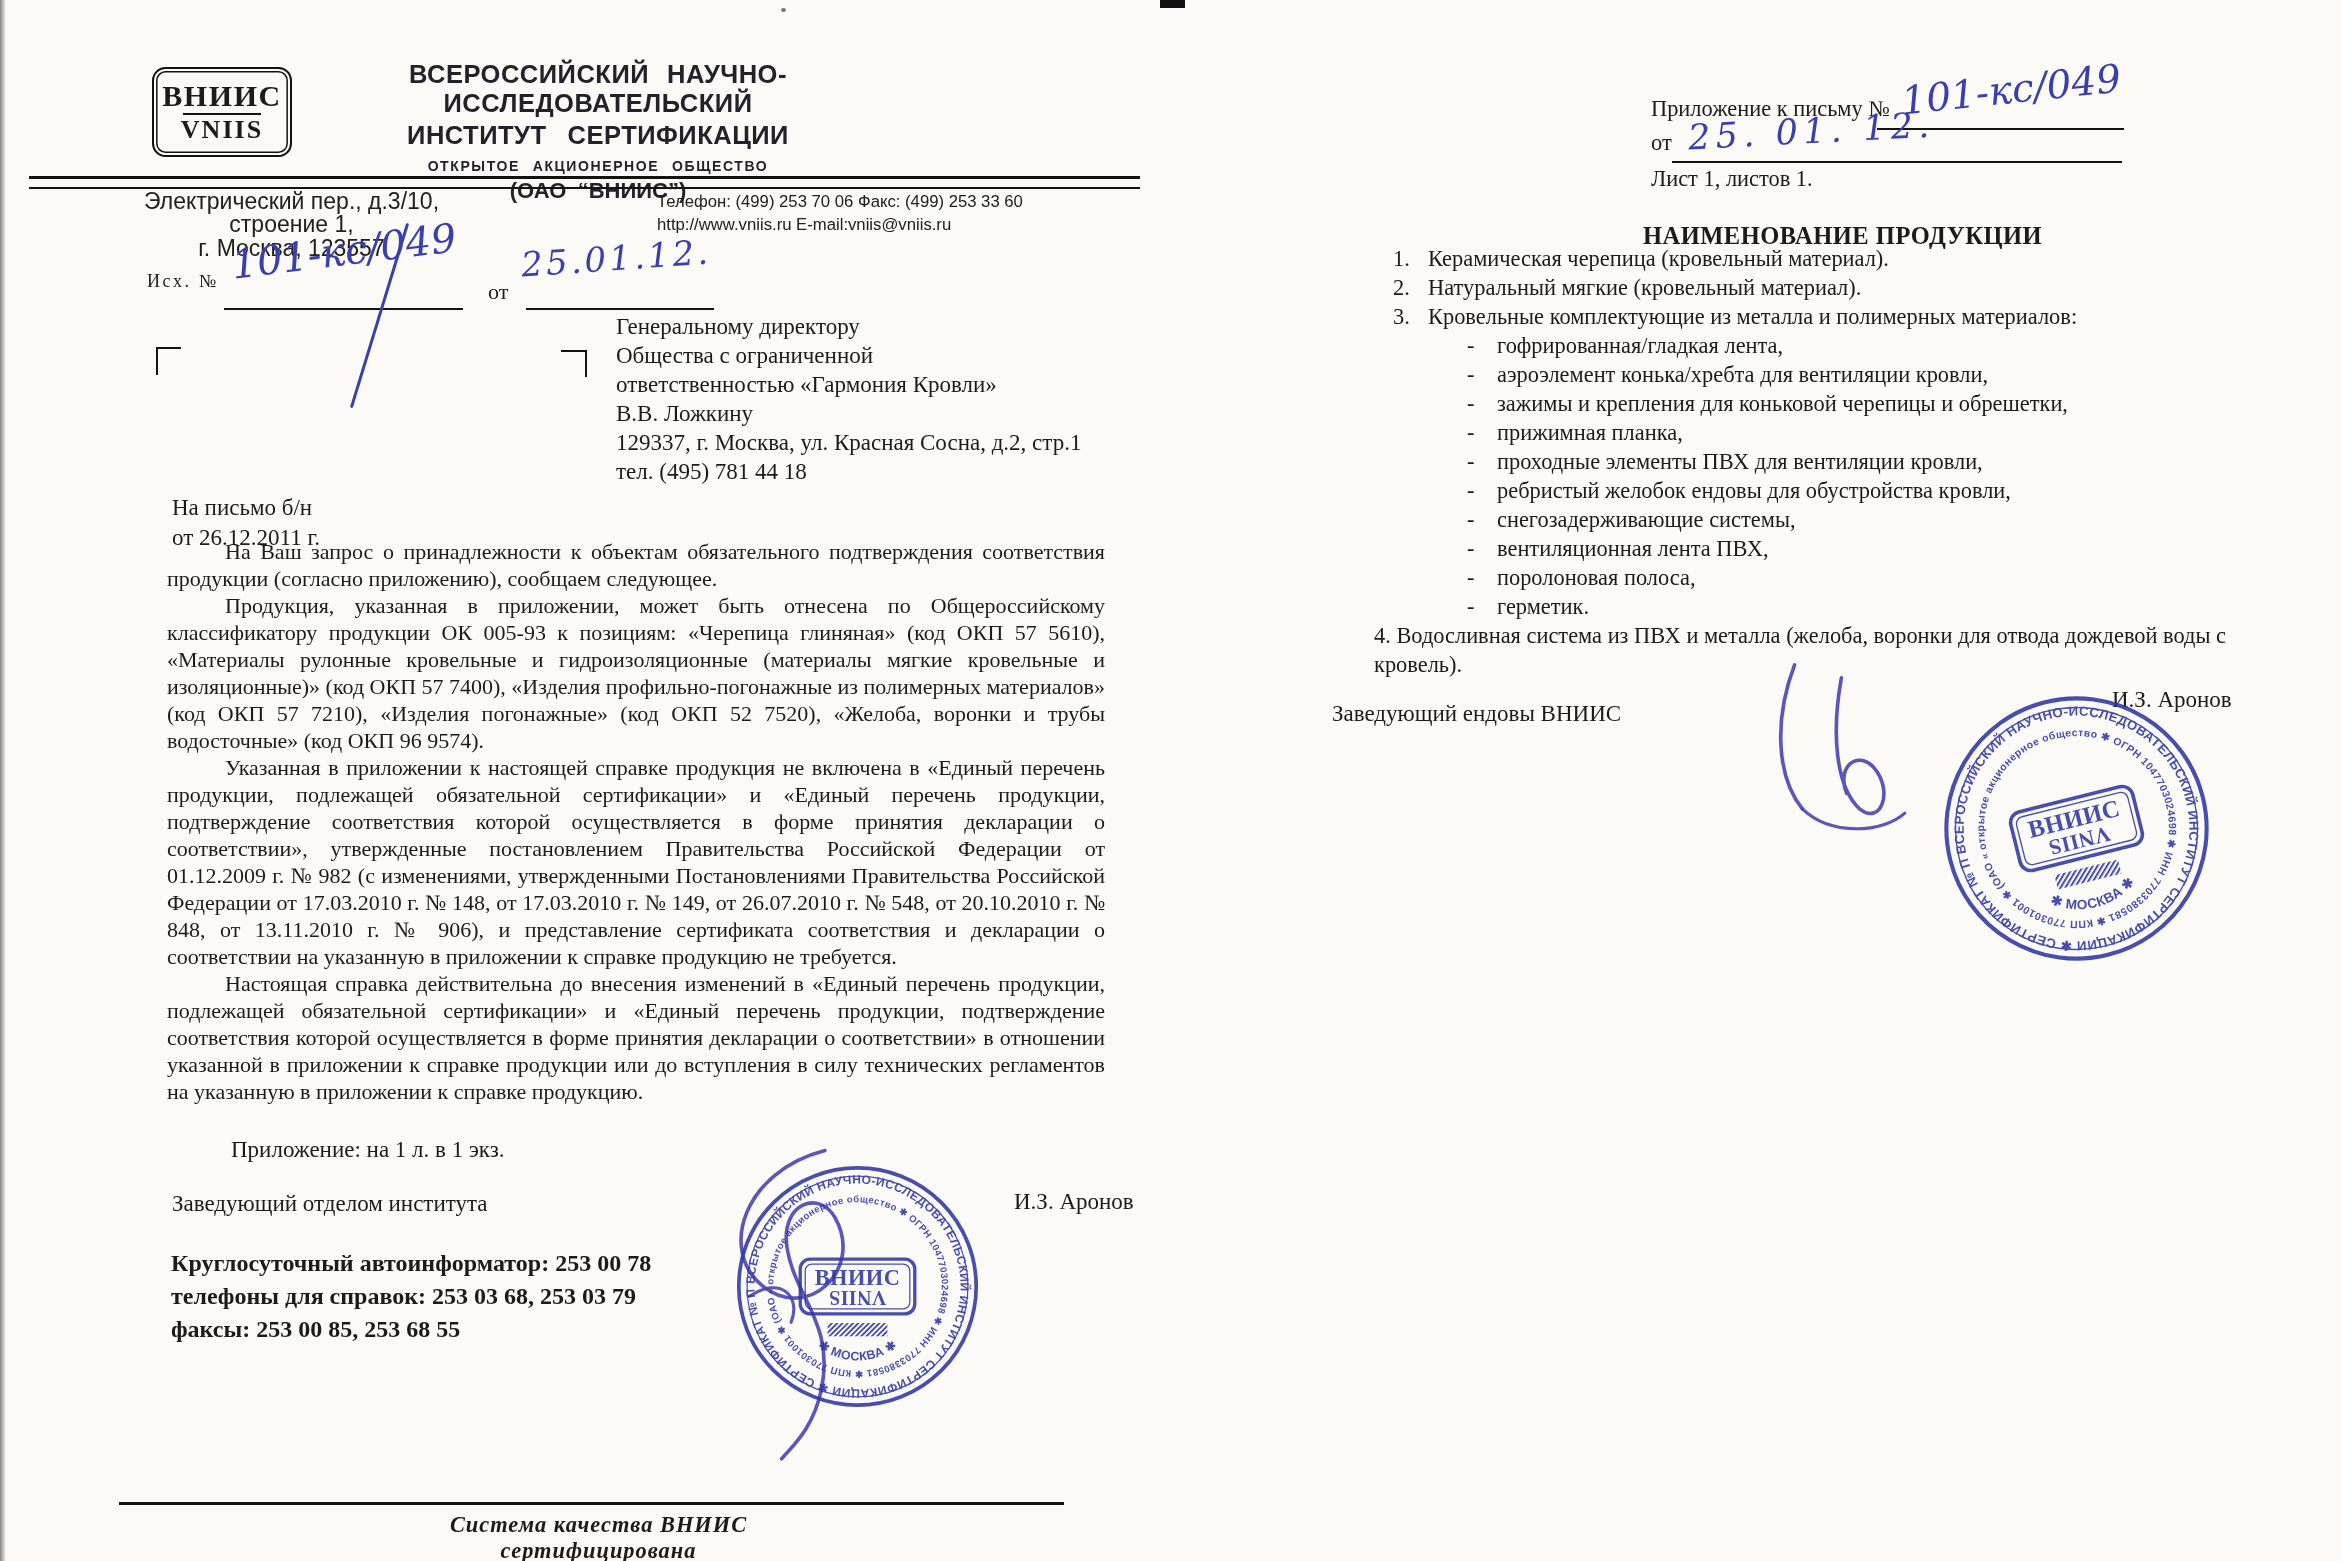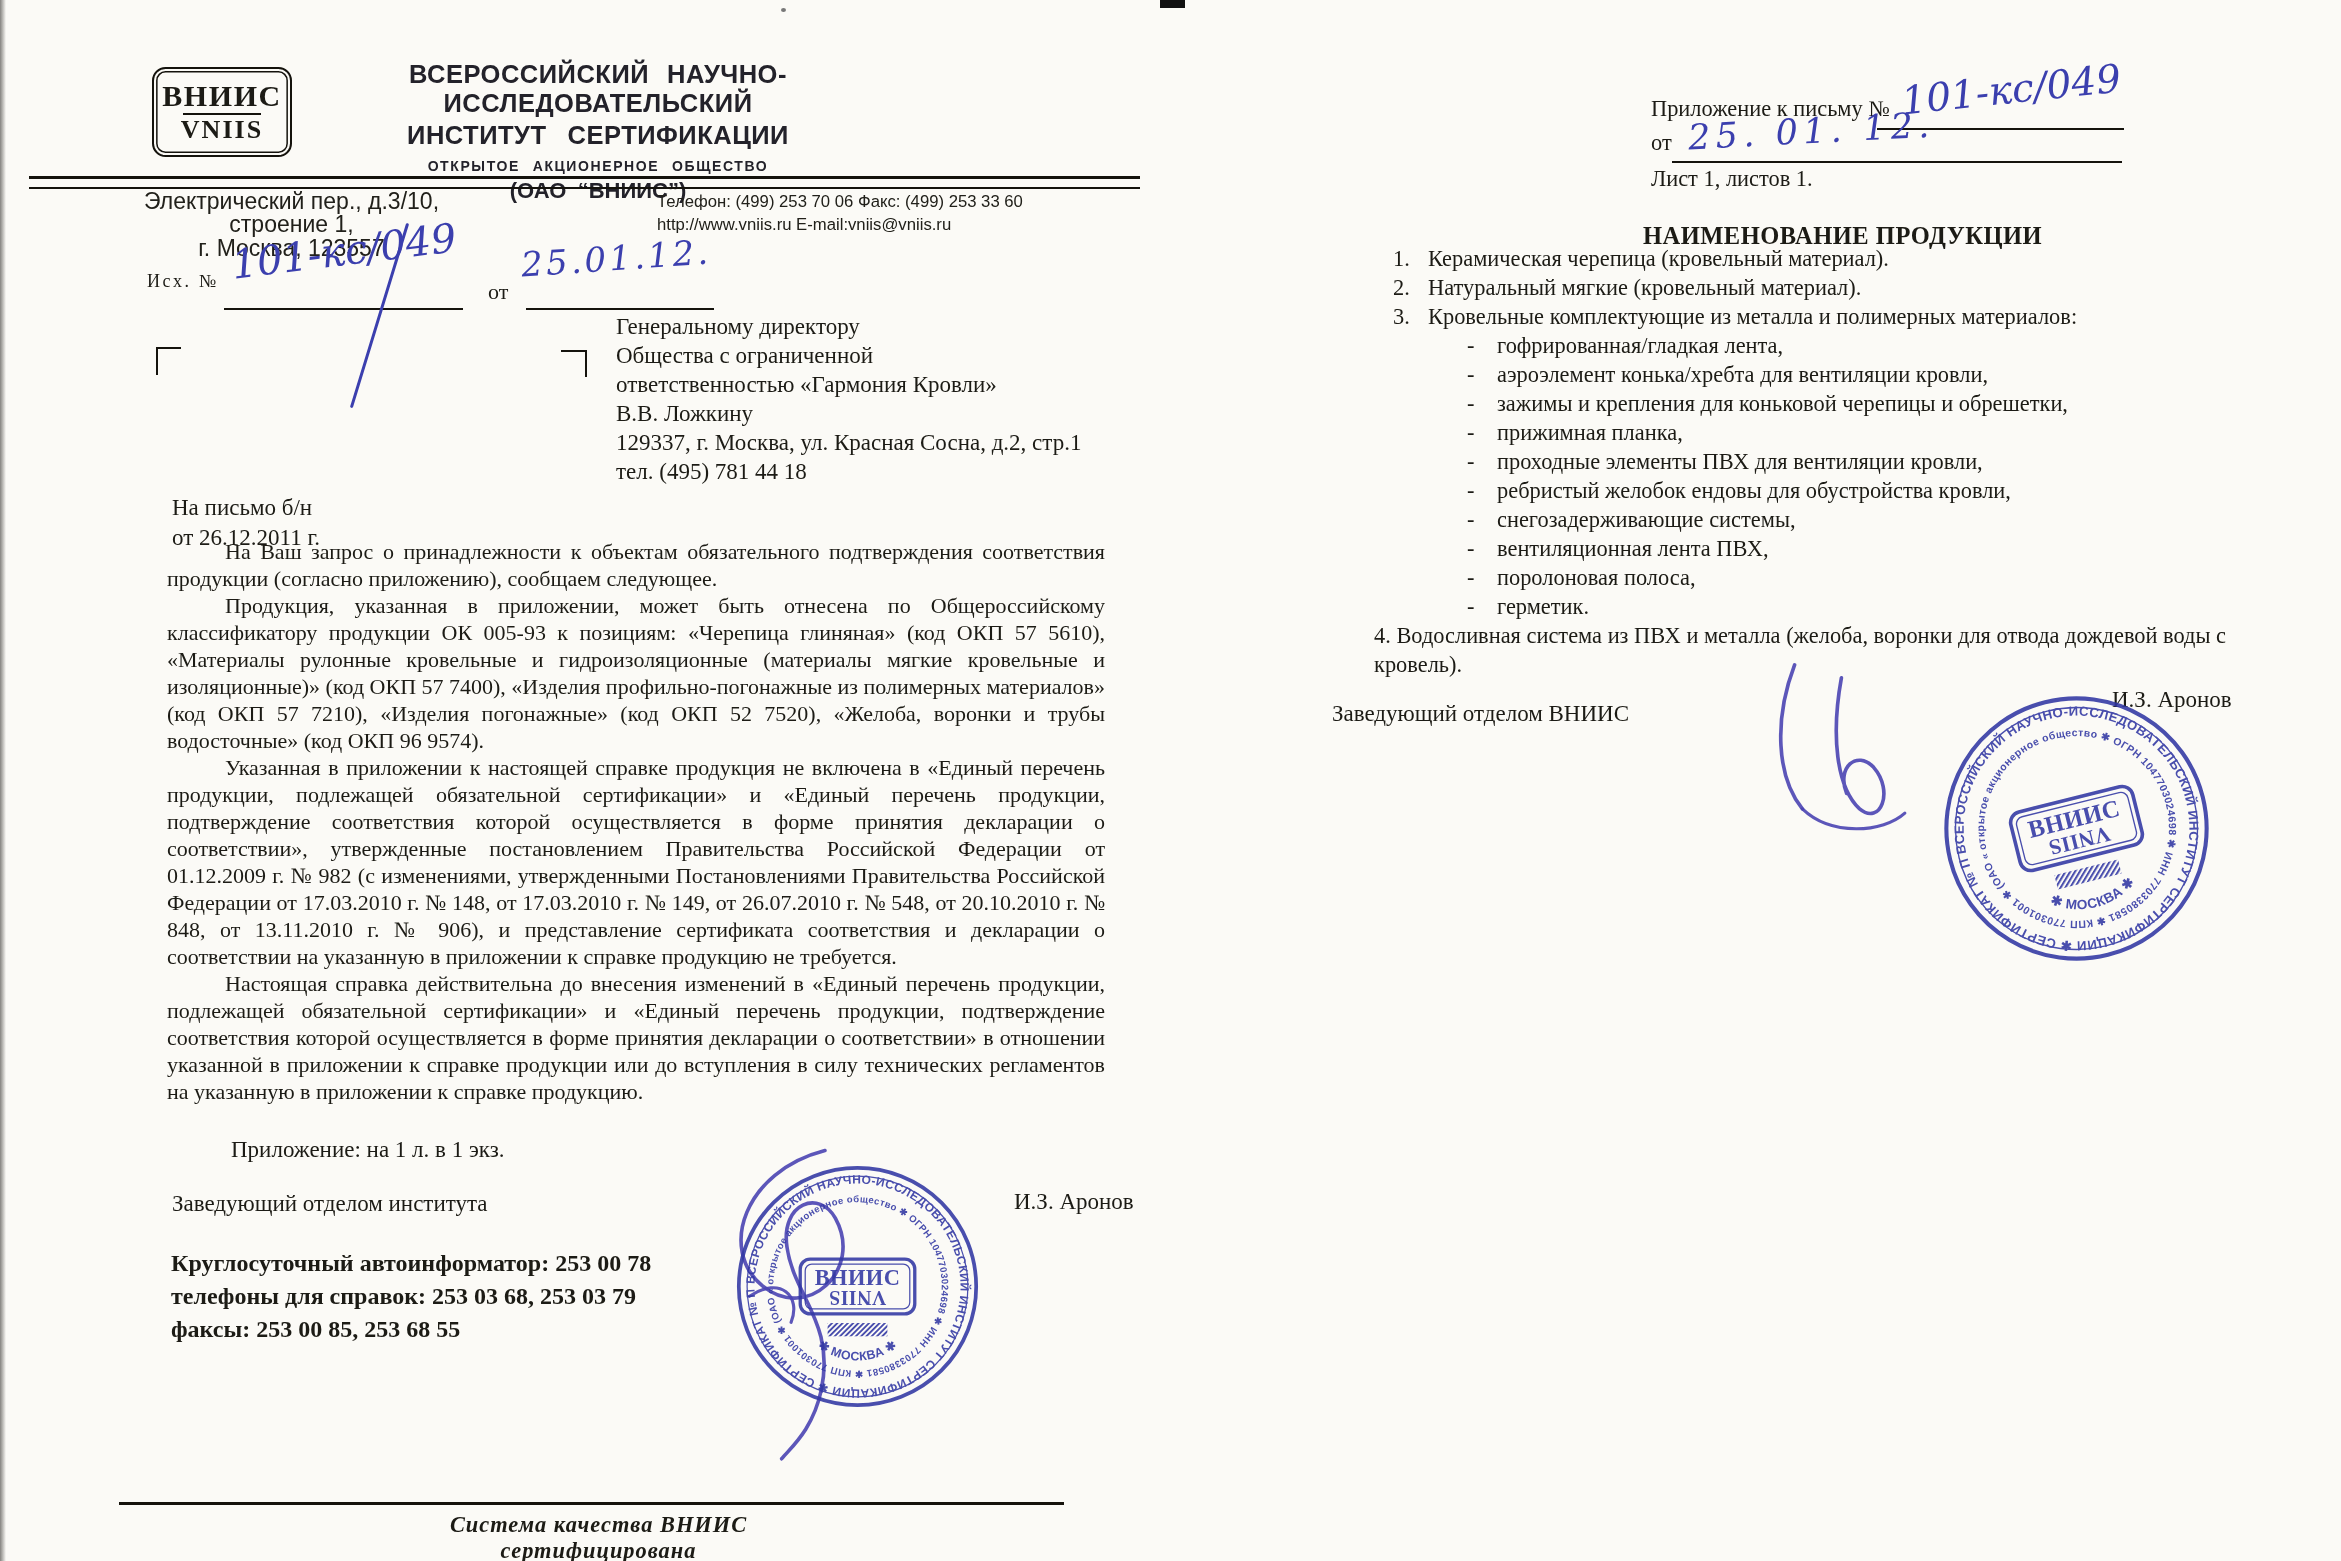--- a/index.html
+++ b/index.html
@@ -258,21 +258,21 @@
           <span class="dash">-</span>
           <span>поролоновая полоса,</span>
         </div>
       <div class="r-sub">
           <span class="dash">-</span>
           <span>герметик.</span>
         </div>
       <div class="r-item4">4. Водосливная система из ПВХ и металла (желоба, воронки для отвода дождевой воды с кровель).</div>
     </div>
 
-    <div class="abs signoff-title-r">Заведующий отделом ВНИИС</div>
+    <div class="abs signoff-title-r">Заведующий ендовы ВНИИС</div>
     <div class="abs signoff-name-r">И.З. Аронов</div>
 
     <svg class="abs sig" style="left:1753px;top:657px" width="156" height="177" viewBox="0 0 300 340">
       <path d="M 80,15 C 40,120 45,230 95,292" stroke-width="7"></path>
       <path d="M 170,40 C 150,150 160,250 205,292 C 245,325 272,258 232,212 C 200,178 160,212 180,262" stroke-width="7"></path>
       <path d="M 95,292 C 150,345 250,338 292,300" stroke-width="6"></path>
     </svg>
 
     <svg class="abs stamp" style="left:1940px;top:692px;transform:rotate(-14deg)" width="273" height="273" viewBox="0 0 600 600">
       <defs>

